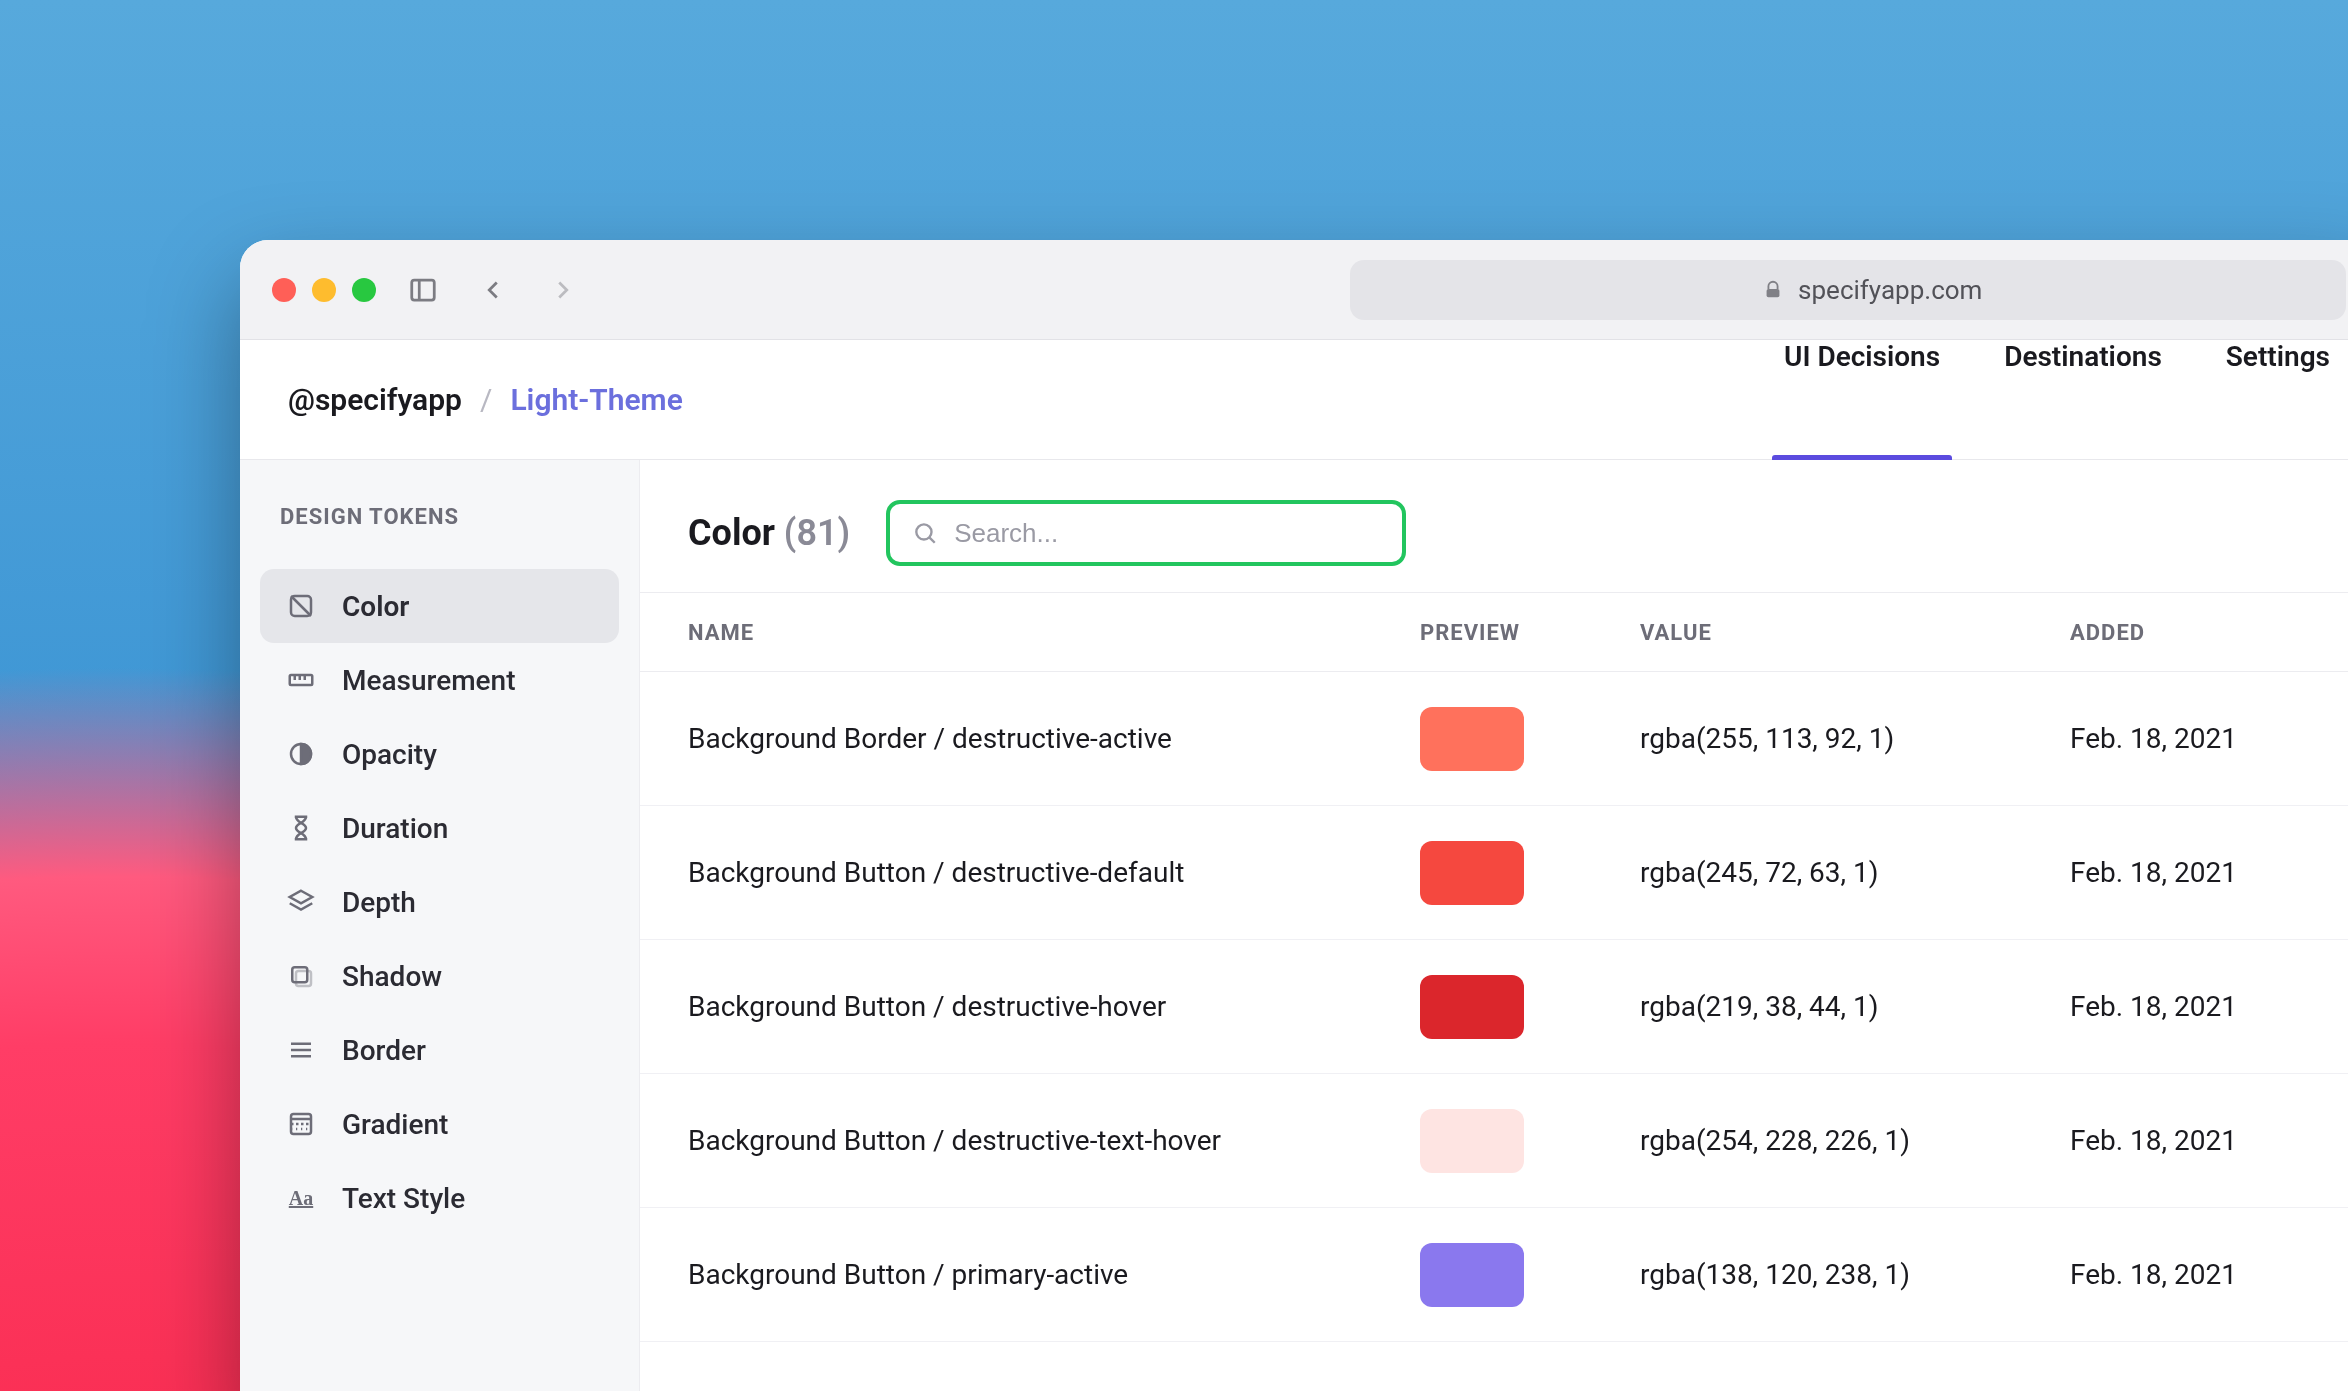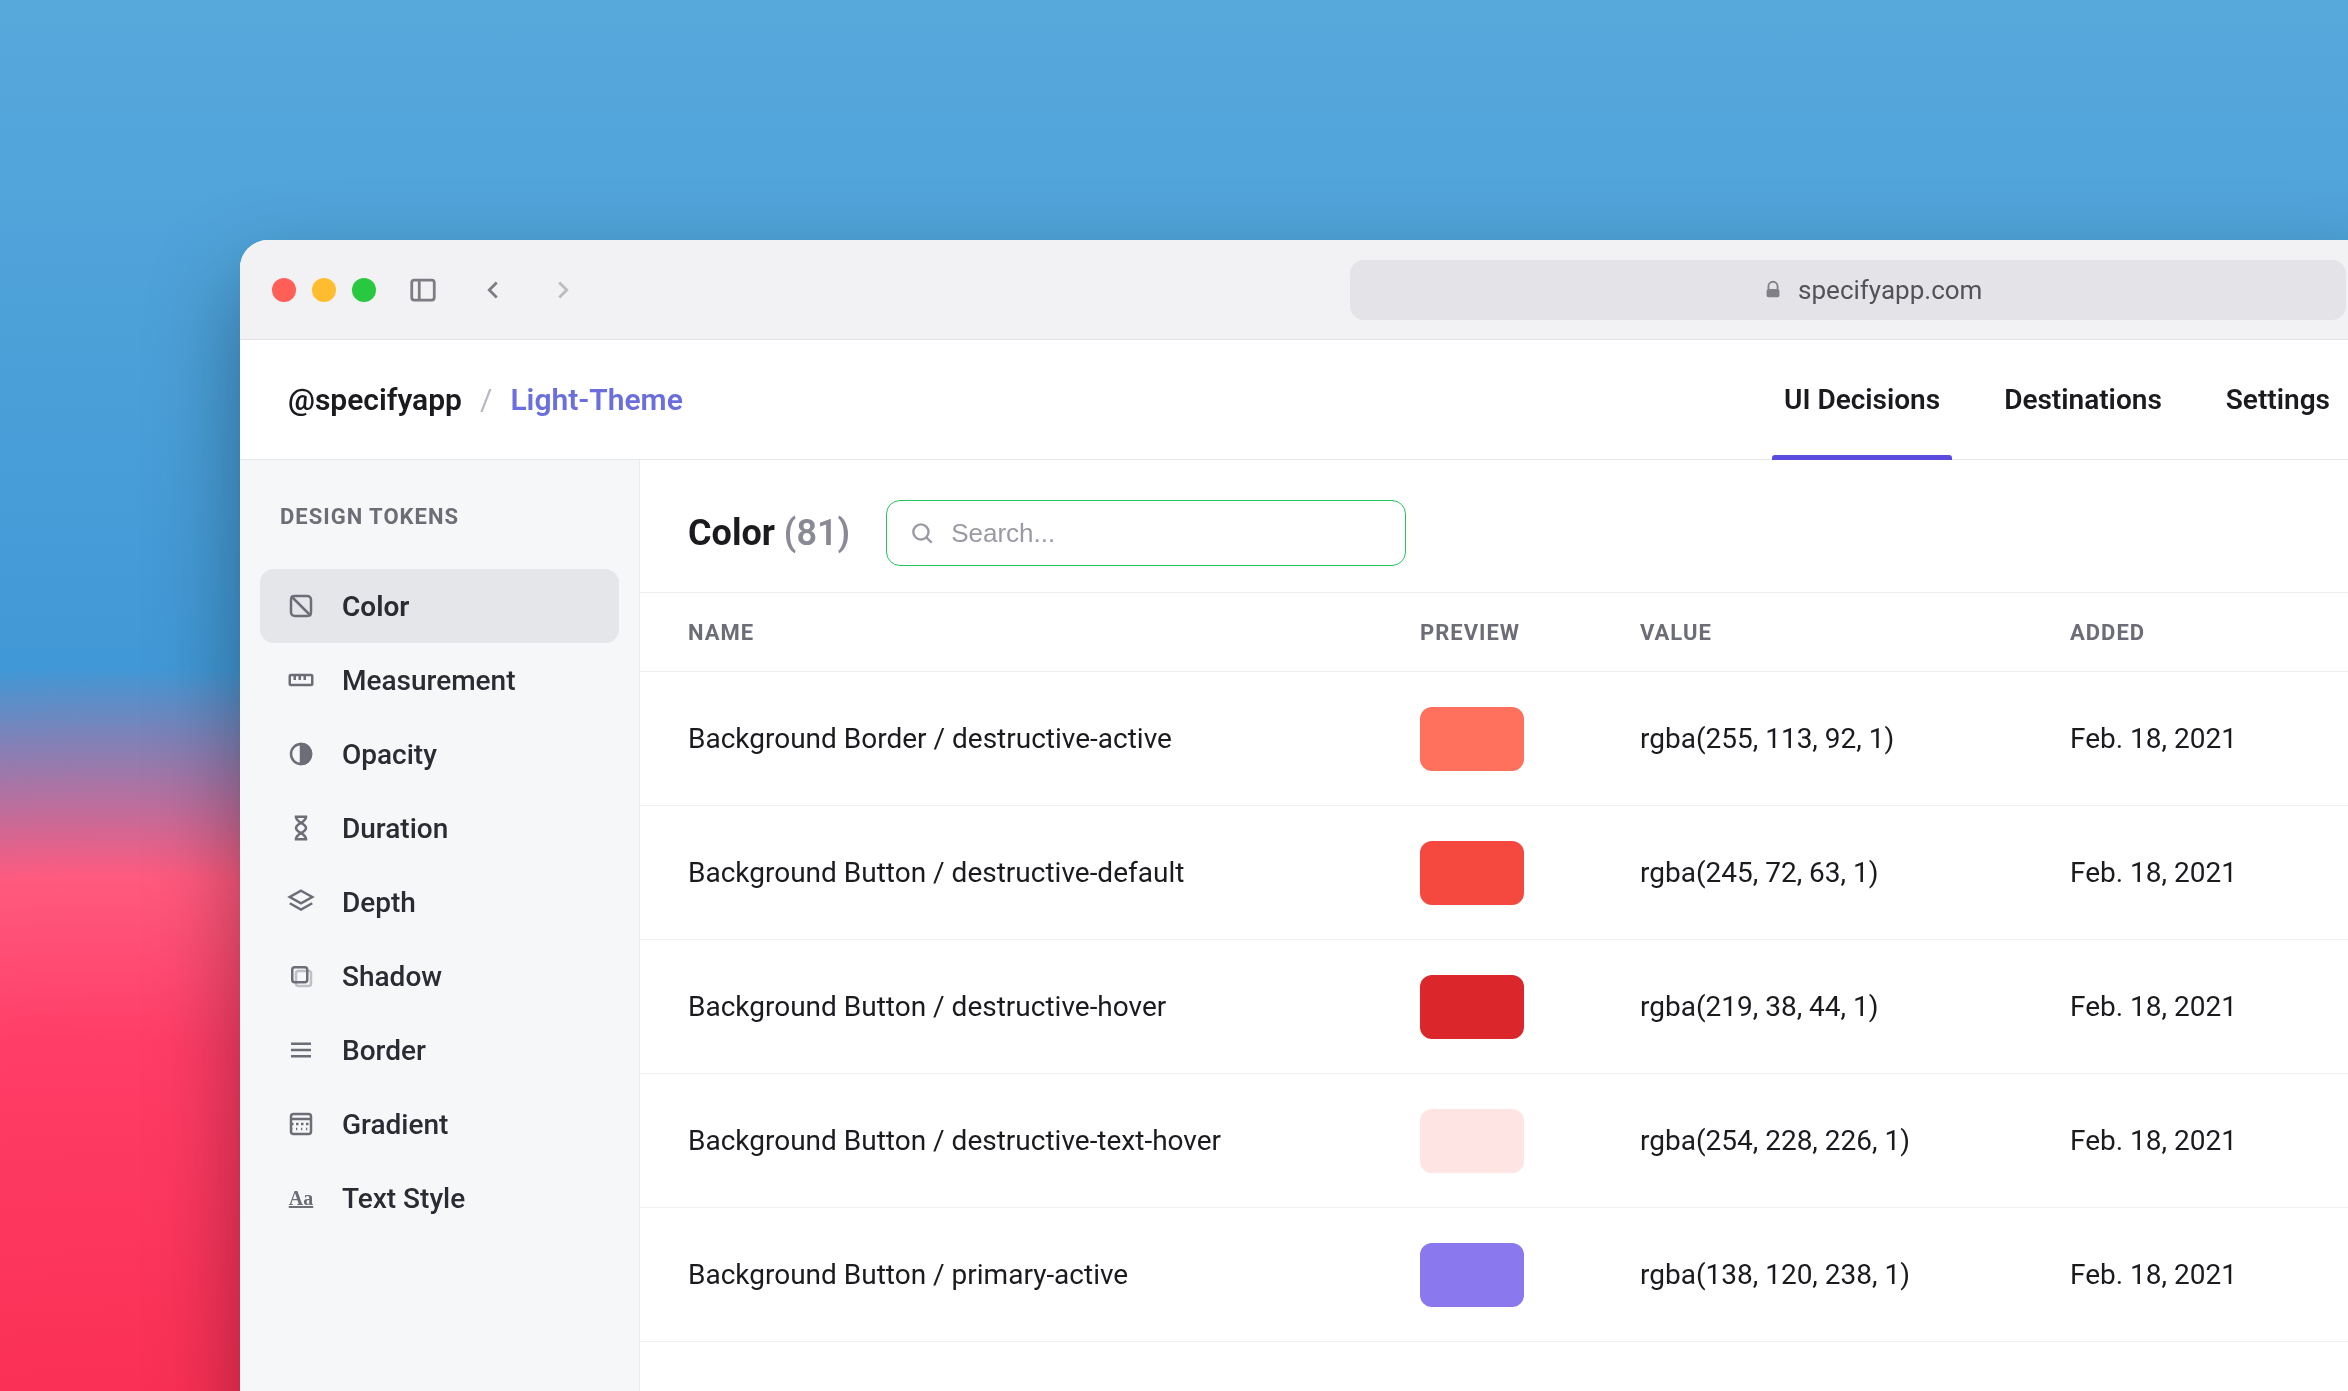--- a/index.html
+++ b/index.html
@@ -78,21 +78,21 @@
   display:flex;
   align-items:center;
   padding: 0 48px;
 }
 .breadcrumb { font-size:30px; font-weight:600; display:flex; gap:18px; align-items:center; }
 .breadcrumb .org  { color:#1a1a1f; }
 .breadcrumb .sep  { color:#b8b8c2; font-weight:400; }
 .breadcrumb .proj { color:#6b6fdd; }
 
 .tabs { margin-left:auto; display:flex; gap:64px; height:100%; align-items:center; }
-.tab  { font-size:28px; font-weight:600; color:#1a1a1f; height:100%; display:flex; align-items:center; position:relative; }
+.tab  { font-size:28px; font-weight:600; color:#1a1a1f; height:100%; display:flex; align-items:flex-start; position:relative; }
 .tab.active::after{
   content:""; position:absolute; left:-12px; right:-12px; bottom:-1px;
   height:5px; background:#5b4bdf; border-radius:3px 3px 0 0;
 }
 
 
 .body { flex:1; display:flex; min-height:0; }
 
 .sidebar {
   flex:0 0 400px;
@@ -117,21 +117,21 @@
 
 .main-head {
   display:flex; align-items:center; gap:36px;
   padding: 40px 48px 26px;
 }
 .main-title { font-size:36px; font-weight:700; color:#1a1a1f; }
 .main-title .count { color:#8a8a96; font-weight:600; }
 
 .search {
   width: 520px; height: 66px;
-  border:1px solid #22c55e; border-radius:14px;
+  border:4px solid #22c55e; border-radius:14px;
   display:flex; align-items:center; gap:16px;
   padding:0 22px; color:#9a9aa4; font-size:26px;
 }
 .search svg { width:26px; height:26px; stroke:#9a9aa4; fill:none; stroke-width:2.2; }
 .search input { border:none; outline:none; font-size:26px; background:transparent; flex:1; color:#1a1a1f; }
 .search input::placeholder { color:#9a9aa4; }
 
 
 .thead, .trow {
   display:grid;

